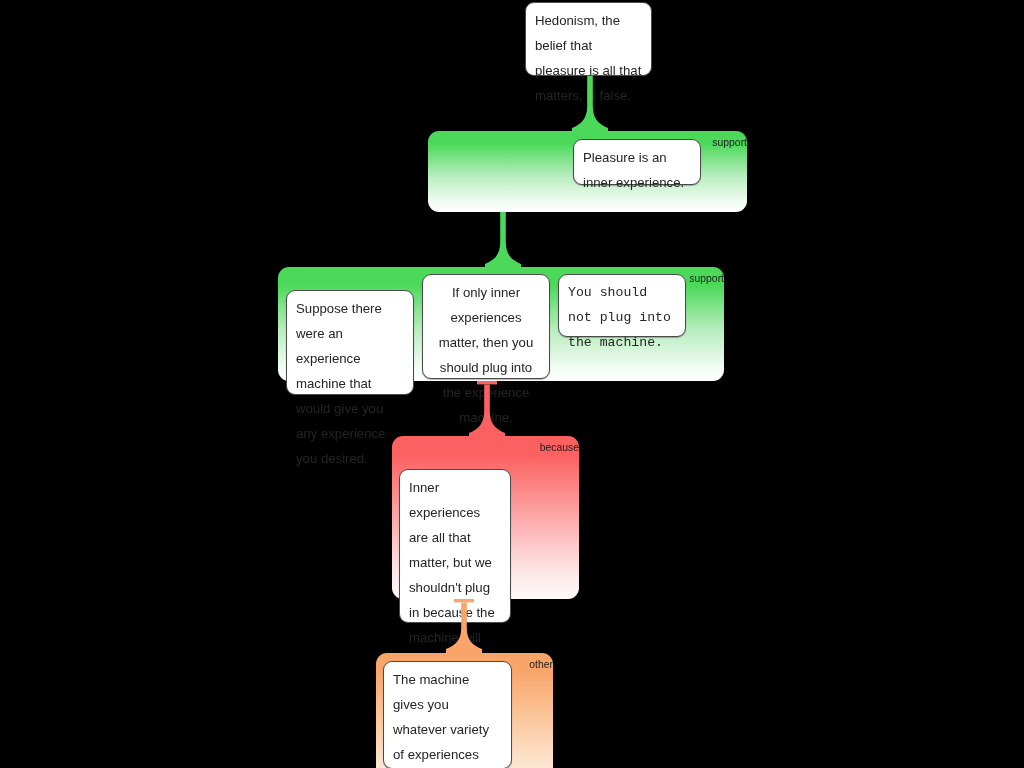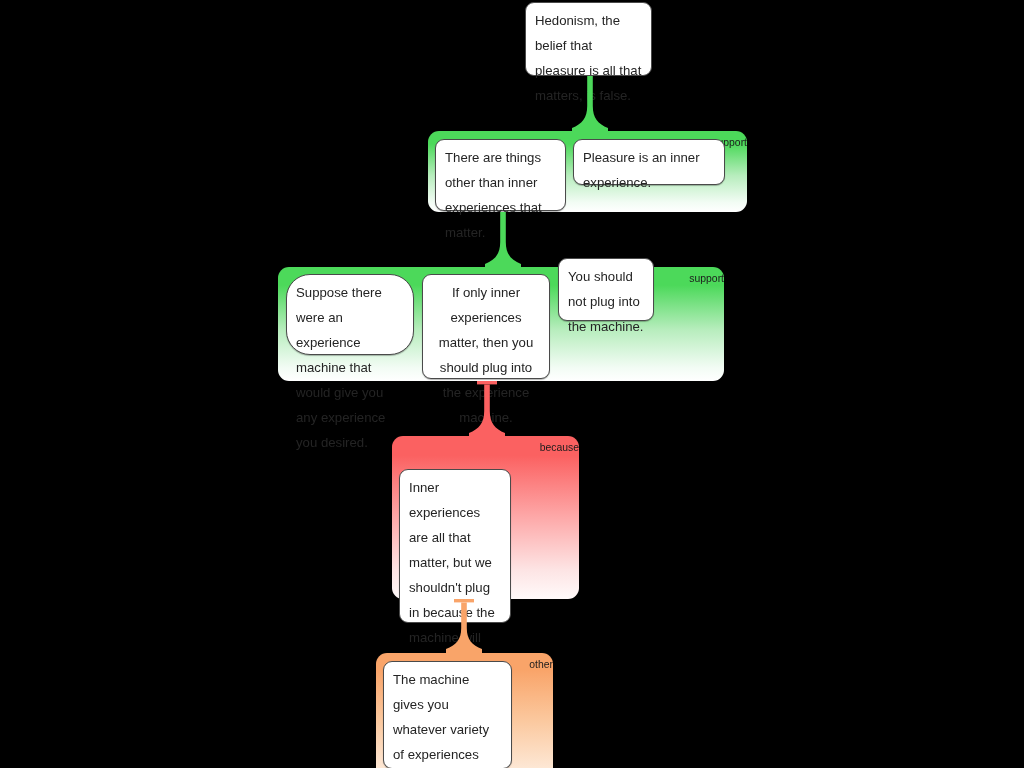--- a/index.html
+++ b/index.html
@@ -79,35 +79,34 @@
 
   <div class="connector" style="left:570px; top:76px; width:40px; height:58px;">
     <svg width="40" height="58" viewBox="0 0 40 58">
       <path d="M17.2,0 L22.8,0 L22.8,30 C22.8,42 28,48 38,52 L38,58 L2,58 L2,52 C12,48 17.2,42 17.2,30 Z" fill="#4cd95a"></path>
     </svg>
   </div>
 
   <div class="group support" style="left:428px; top:131px; width:319px; height:81px;">
     <span class="group-label">support</span>
   </div>
-  <div class="claim" style="left:435px; top:139px; width:131px; height:72px;">There are things other than inner experiences that matter.</div>
-  <div class="claim" style="left:573px; top:139px; width:152px; height:46px;">Pleasure is an inner experience.</div>
+  <div class="claim" style="left:573px; top:139px; width:128px; height:46px;">Pleasure is an inner experience.</div>
 
   <div class="connector" style="left:483px; top:212px; width:40px; height:58px;">
     <svg width="40" height="58" viewBox="0 0 40 58">
       <path d="M17.2,0 L22.8,0 L22.8,30 C22.8,42 28,48 38,52 L38,58 L2,58 L2,52 C12,48 17.2,42 17.2,30 Z" fill="#4cd95a"></path>
     </svg>
   </div>
 
   <div class="group support" style="left:278px; top:267px; width:446px; height:114px;">
     <span class="group-label">support</span>
   </div>
-  <div class="claim" style="left:286px; top:274px; width:128px; height:81px;border-radius:24px;">Suppose there were an experience machine that would give you any experience you desired.</div>
+  <div class="claim" style="left:286px; top:290px; width:128px; height:105px;">Suppose there were an experience machine that would give you any experience you desired.</div>
   <div class="claim" style="left:422px; top:274px; width:128px; height:105px;text-align:center;">If only inner experiences matter, then you should plug into the experience machine.</div>
-  <div class="claim" style="left:558px; top:258px; width:96px; height:63px;">You should not plug into the machine.</div>
+  <div class="claim" style="left:558px; top:274px; width:128px; height:63px;font-family:Liberation Mono, monospace;">You should not plug into the machine.</div>
 
   <div class="connector" style="left:467px; top:381px; width:40px; height:58px;">
     <svg width="40" height="58" viewBox="0 0 40 58">
       <rect x="10" y="0" width="20" height="3.4" fill="#fb6161"></rect>
       <path d="M17.2,3.4 L22.8,3.4 L22.8,30 C22.8,42 28,48 38,52 L38,58 L2,58 L2,52 C12,48 17.2,42 17.2,30 Z" fill="#fb6161"></path>
     </svg>
   </div>
 
   <div class="group opposes" style="left:392px; top:436px; width:187px; height:163px;">
     <span class="group-label">because</span>

